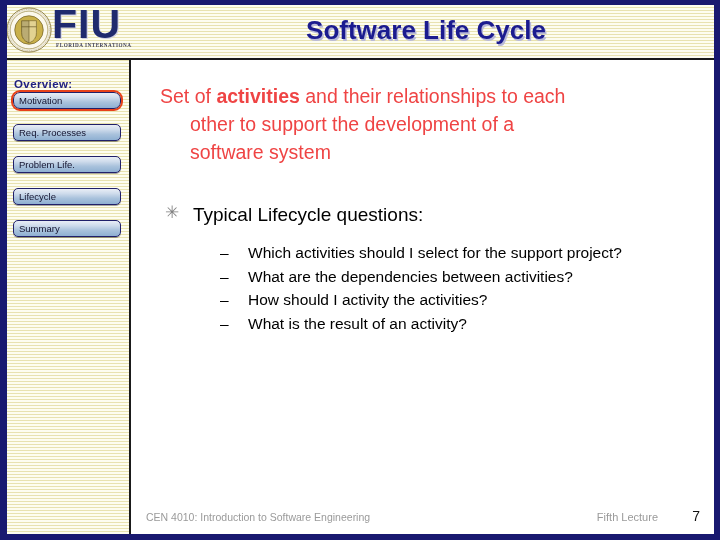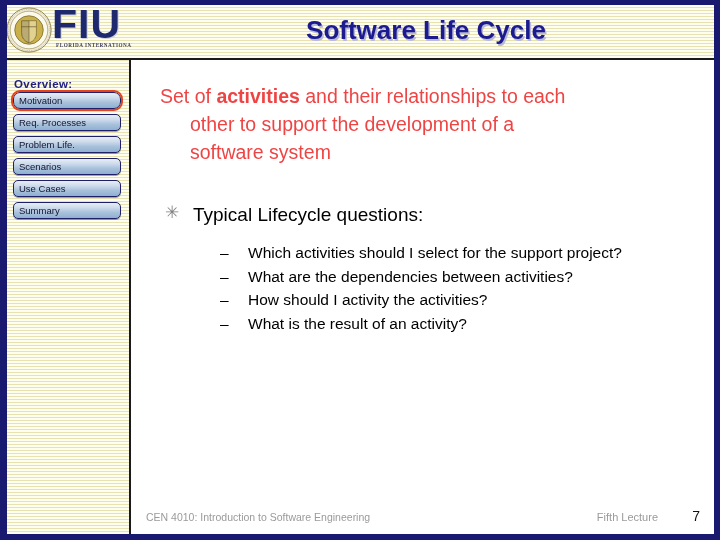--- a/index.html
+++ b/index.html
@@ -155,21 +155,21 @@
 
   .nav-list {
     position: absolute;
     left: 6px; top: 32px;
     width: 112px;
   }
   .nav-item {
     position: relative;
     width: 108px;
     height: 17px;
-    margin-bottom: 5px;
+    margin-bottom: 15px;
     border: 1px solid #20206a;
     border-radius: 5px;
     background: linear-gradient(to bottom,
         #e9eef6 0%,
         #cfdcec 30%,
         #a9c2dc 62%,
         #8fb0d2 100%);
     box-shadow: 0 1px 0 rgba(0,0,0,0.35);
     box-sizing: border-box;
     cursor: pointer;
@@ -319,26 +319,23 @@
 
         <div class="nav-item">
           <span class="nav-label">Req. Processes</span>
         </div>
 
         <div class="nav-item">
           <span class="nav-label">Problem Life.</span>
         </div>
 
         <div class="nav-item">
-          <span class="nav-label">Scenarios</span>
-        </div>
-
-        <div class="nav-item">
-          <span class="nav-label">Use Cases</span>
-        </div>
+          <span class="nav-label">Lifecycle</span>
+        </div>
+
 
         <div class="nav-item">
           <span class="nav-label">Summary</span>
         </div>
 
       </div>
     </div>
   </div>
 
   <div id="content">

